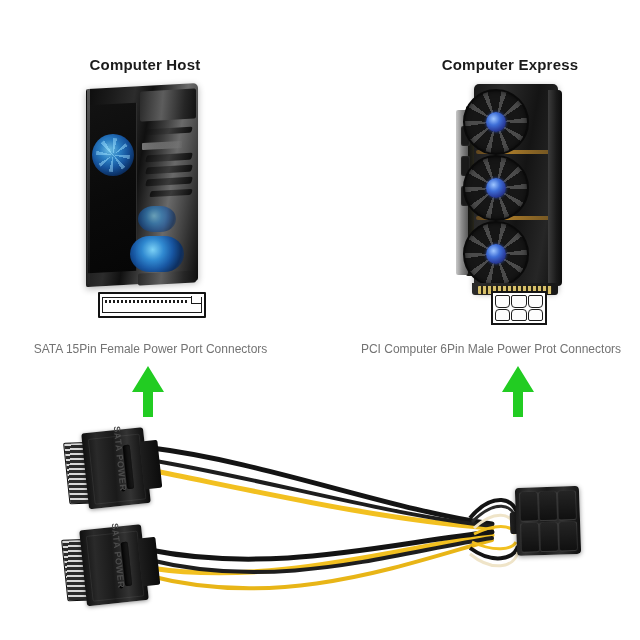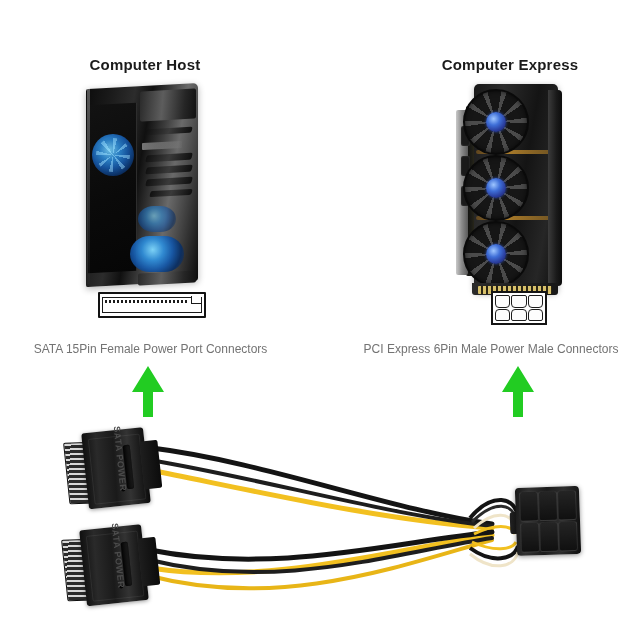--- a/index.html
+++ b/index.html
@@ -491,21 +491,21 @@
       <div class="pcie-pin"></div>
       <div class="pcie-pin"></div>
       <div class="pcie-pin bot"></div>
       <div class="pcie-pin bot"></div>
       <div class="pcie-pin bot"></div>
     </div>
   </div>
 
   <div class="caption" id="cap-sata">SATA 15Pin Female Power Port Connectors</div>
 
-  <div class="caption" id="cap-pcie">PCI Express 6Pin Male Power Male Connectors</div>
+  <div class="caption" id="cap-pcie">PCI Computer 6Pin Male Power Prot Connectors</div>
 
   <svg class="arrow" id="arrow-left" viewBox="0 0 44 52">
     <polygon points="22,1 38,27 27,27 27,52 17,52 17,27 6,27" fill="#22cc22"></polygon>
   </svg>
 
   <svg class="arrow" id="arrow-right" viewBox="0 0 44 52">
     <polygon points="22,1 38,27 27,27 27,52 17,52 17,27 6,27" fill="#22cc22"></polygon>
   </svg>
 
   <svg id="cables" viewBox="0 0 640 240">

